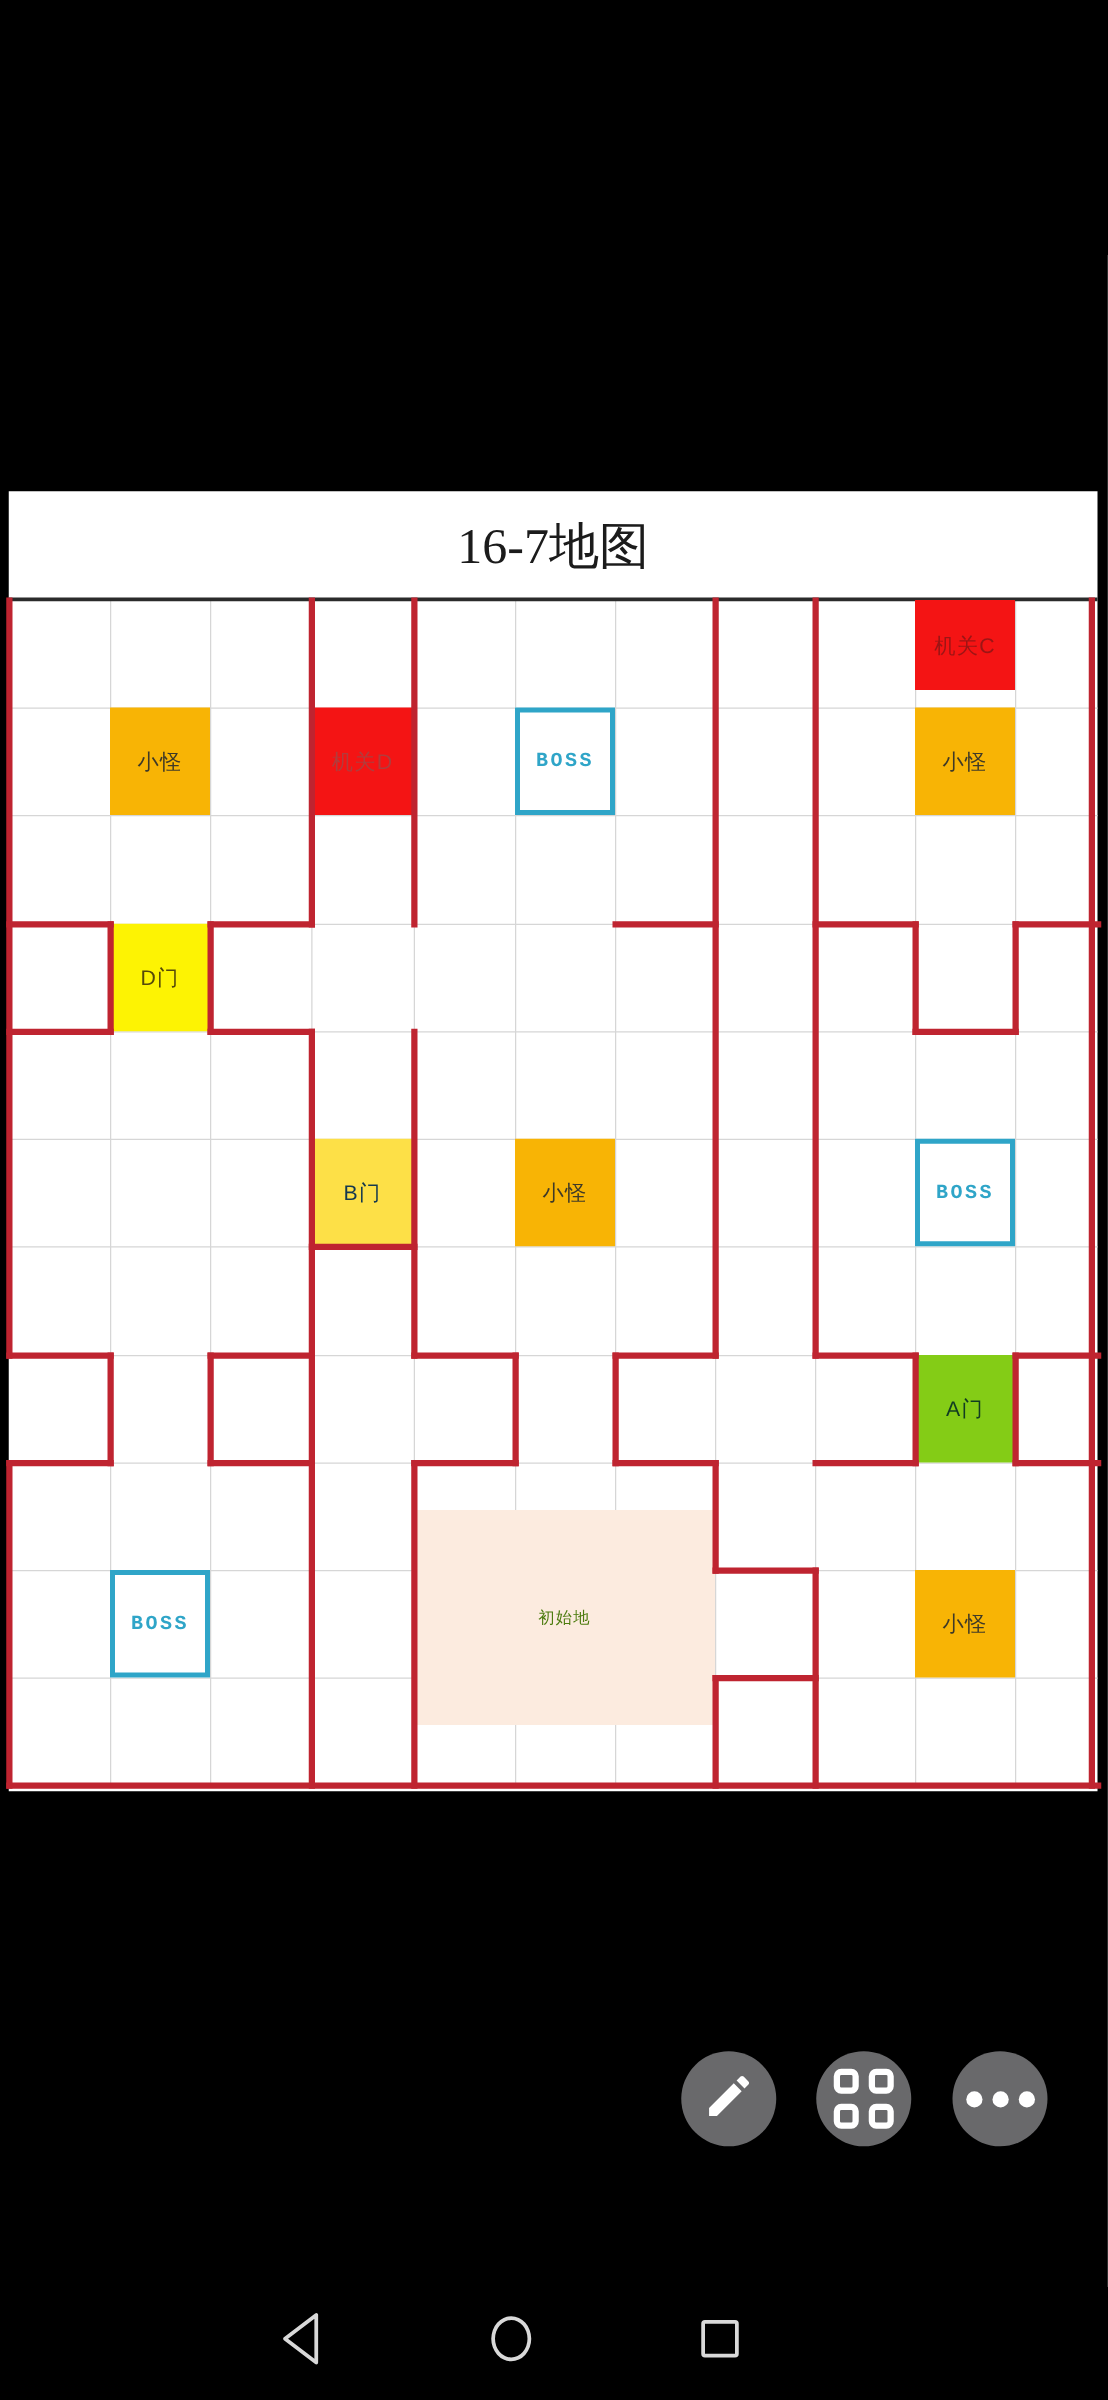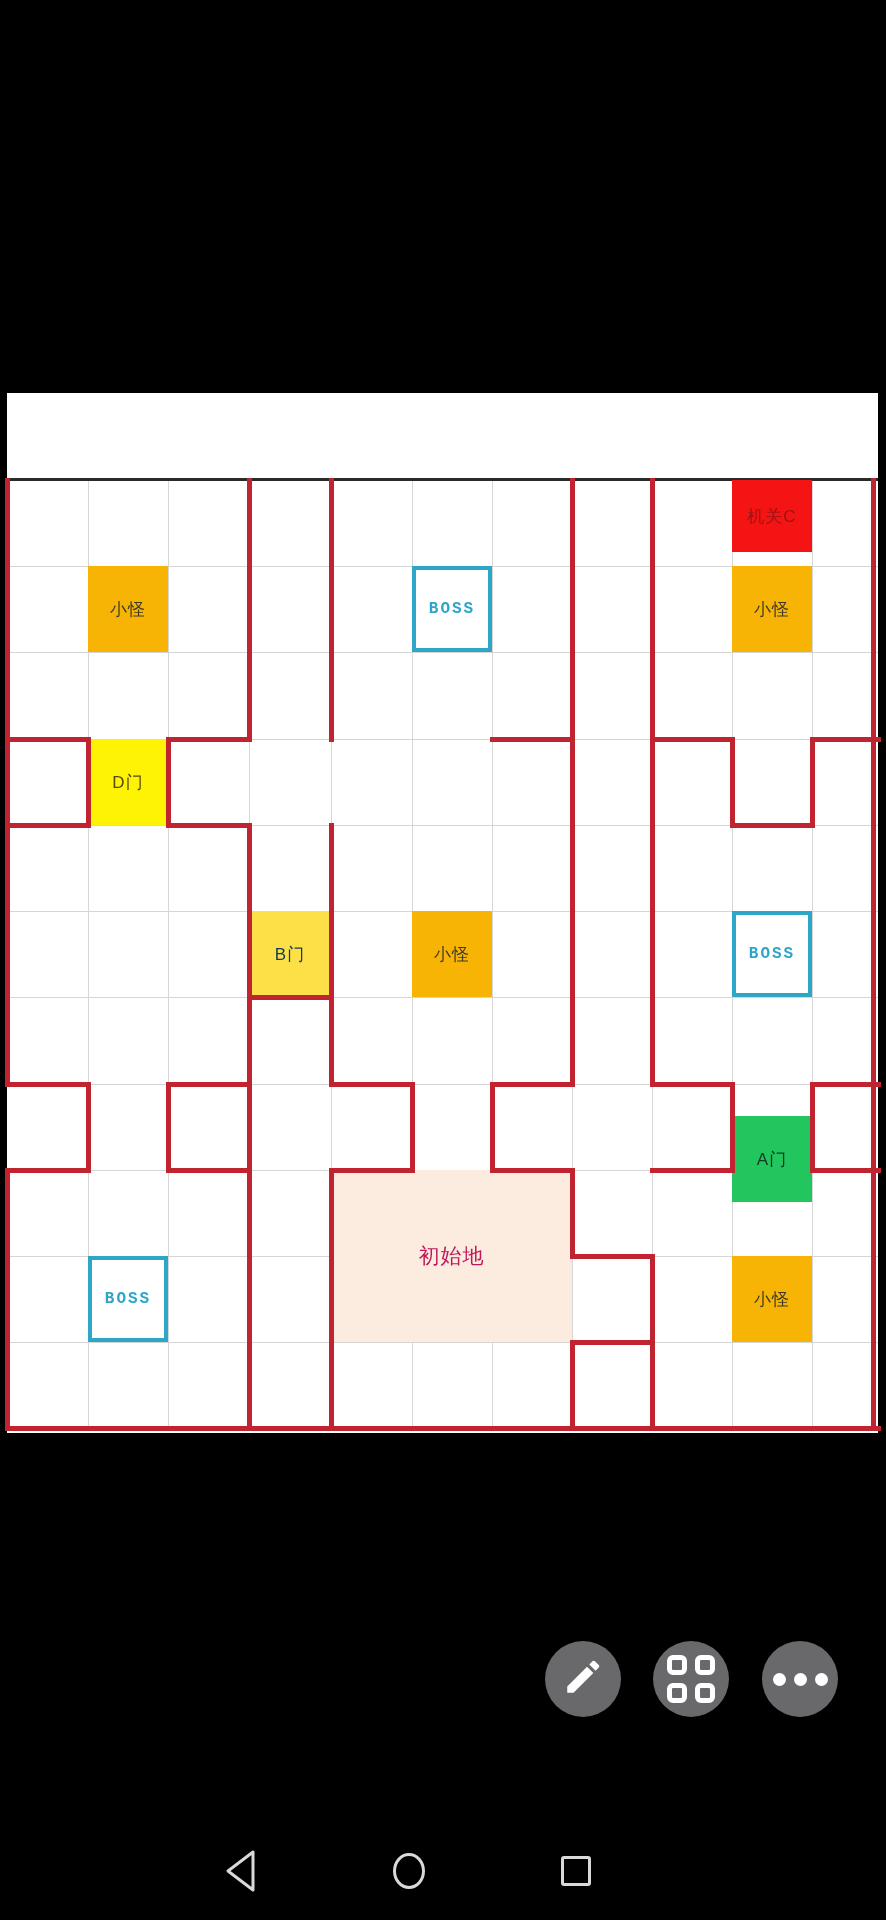--- a/index.html
+++ b/index.html
@@ -20,20 +20,21 @@
   .dots span{width:13px;height:13px;border-radius:50%;background:#fff;}
   .nav-circle{position:absolute;width:32px;height:36px;border:3px solid #d9d9d9;border-radius:50%;box-sizing:border-box;}
   .nav-square{position:absolute;width:30px;height:30px;border:3px solid #d9d9d9;border-radius:3px;box-sizing:border-box;}
 </style>
 </head>
 <body>
 
 <div id="screen">
 
   <div id="map-panel" style="left: 7px; top: 393px; width: 871px; height: 1040px;">
+    <div id="map-title" style="height: 87px; line-height: 87px; font-size: 40px;">16-7地图</div>
     <div id="grid-layer"></div>
   <div style="position: absolute; left: 81px; top: 87px; width: 1px; height: 948px; background: rgb(214, 214, 214);"></div>
       <div style="position: absolute; left: 161px; top: 87px; width: 1px; height: 948px; background: rgb(214, 214, 214);"></div>
       <div style="position: absolute; left: 242px; top: 87px; width: 1px; height: 948px; background: rgb(214, 214, 214);"></div>
       <div style="position: absolute; left: 324px; top: 87px; width: 1px; height: 948px; background: rgb(214, 214, 214);"></div>
       <div style="position: absolute; left: 405px; top: 87px; width: 1px; height: 948px; background: rgb(214, 214, 214);"></div>
       <div style="position: absolute; left: 485px; top: 87px; width: 1px; height: 948px; background: rgb(214, 214, 214);"></div>
       <div style="position: absolute; left: 565px; top: 87px; width: 1px; height: 948px; background: rgb(214, 214, 214);"></div>
       <div style="position: absolute; left: 645px; top: 87px; width: 1px; height: 948px; background: rgb(214, 214, 214);"></div>
       <div style="position: absolute; left: 725px; top: 87px; width: 1px; height: 948px; background: rgb(214, 214, 214);"></div>
@@ -45,27 +46,28 @@
       <div style="position: absolute; left: 0px; top: 518px; width: 871px; height: 1px; background: rgb(214, 214, 214);"></div>
       <div style="position: absolute; left: 0px; top: 604px; width: 871px; height: 1px; background: rgb(214, 214, 214);"></div>
       <div style="position: absolute; left: 0px; top: 691px; width: 871px; height: 1px; background: rgb(214, 214, 214);"></div>
       <div style="position: absolute; left: 0px; top: 777px; width: 871px; height: 1px; background: rgb(214, 214, 214);"></div>
       <div style="position: absolute; left: 0px; top: 863px; width: 871px; height: 1px; background: rgb(214, 214, 214);"></div>
       <div style="position: absolute; left: 0px; top: 949px; width: 871px; height: 1px; background: rgb(214, 214, 214);"></div>
       <div style="position: absolute; left: 0px; top: 85px; width: 871px; height: 3px; background: rgb(43, 43, 43);"></div>
       <div class="cell" style="left: 725px; top: 87px; width: 80px; height: 72px; color: rgb(156, 21, 21); background: rgb(244, 20, 20);">机关C</div>
       <div class="cell" style="left: 725px; top: 173px; width: 80px; height: 86px; color: rgb(63, 58, 40); background: rgb(248, 180, 5);">小怪</div>
       <div class="cell" style="left: 81px; top: 173px; width: 80px; height: 86px; color: rgb(63, 58, 40); background: rgb(248, 180, 5);">小怪</div>
+      <div class="cell" style="left: 242px; top: 173px; width: 82px; height: 86px; color: rgb(178, 60, 60); background: rgb(244, 20, 20);">机关D</div>
       <div class="cell boss bordered" style="left: 405px; top: 173px; width: 80px; height: 86px; color: rgb(47, 165, 200); background: rgb(255, 255, 255); border: 4px solid rgb(47, 165, 200);">BOSS</div>
       <div class="cell" style="left: 81px; top: 346px; width: 80px; height: 86px; color: rgb(85, 73, 10); background: rgb(253, 243, 3);">D门</div>
       <div class="cell" style="left: 242px; top: 518px; width: 82px; height: 86px; color: rgb(20, 56, 79); background: #fde047;">B门</div>
       <div class="cell" style="left: 405px; top: 518px; width: 80px; height: 86px; color: rgb(63, 58, 40); background: rgb(248, 180, 5);">小怪</div>
       <div class="cell boss bordered" style="left: 725px; top: 518px; width: 80px; height: 86px; color: rgb(47, 165, 200); background: rgb(255, 255, 255); border: 4px solid rgb(47, 165, 200);">BOSS</div>
-      <div class="cell" style="left: 725px; top: 691px; width: 80px; height: 86px; color: rgb(17, 60, 34); background: #22c55e; margin-top: 32px;">A门</div>
-      <div class="cell" style="left: 324px; top: 777px; width: 241px; height: 172px; color: #be185d; background: rgb(252, 235, 223); font-size: 21px;">初始地</div>
+      <div class="cell" style="left: 725px; top: 691px; width: 80px; height: 86px; color: rgb(17, 60, 34); background: #84cc16;">A门</div>
+      <div class="cell" style="left: 324px; top: 815px; width: 241px; height: 172px; color: #4d7c0f; background: rgb(252, 235, 223); font-size: 13px;">初始地</div>
       <div class="cell boss bordered" style="left: 81px; top: 863px; width: 80px; height: 86px; color: rgb(47, 165, 200); background: rgb(255, 255, 255); border: 4px solid rgb(47, 165, 200);">BOSS</div>
       <div class="cell" style="left: 725px; top: 863px; width: 80px; height: 86px; color: rgb(63, 58, 40); background: rgb(248, 180, 5);">小怪</div>
       <div style="position: absolute; left: -2.5px; top: 84.5px; width: 5px; height: 609px; background: rgb(191, 36, 48);"></div>
       <div style="position: absolute; left: -2.5px; top: 774.5px; width: 5px; height: 263px; background: rgb(191, 36, 48);"></div>
       <div style="position: absolute; left: 78.5px; top: 343.5px; width: 5px; height: 91px; background: rgb(191, 36, 48);"></div>
       <div style="position: absolute; left: 78.5px; top: 688.5px; width: 5px; height: 91px; background: rgb(191, 36, 48);"></div>
       <div style="position: absolute; left: 158.5px; top: 343.5px; width: 5px; height: 91px; background: rgb(191, 36, 48);"></div>
       <div style="position: absolute; left: 158.5px; top: 688.5px; width: 5px; height: 91px; background: rgb(191, 36, 48);"></div>
       <div style="position: absolute; left: 239.5px; top: 84.5px; width: 5px; height: 264px; background: rgb(191, 36, 48);"></div>
       <div style="position: absolute; left: 239.5px; top: 429.5px; width: 5px; height: 608px; background: rgb(191, 36, 48);"></div>

